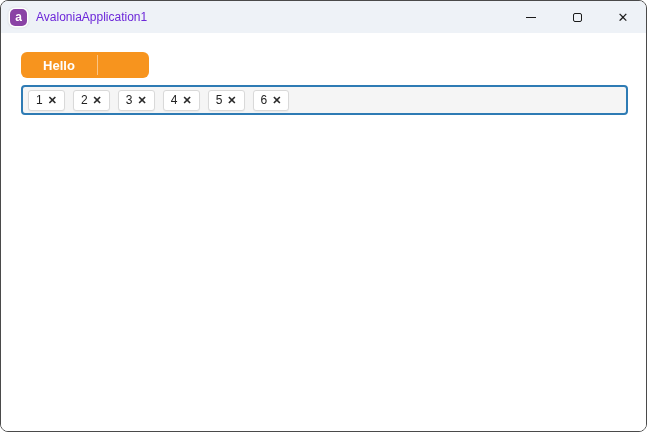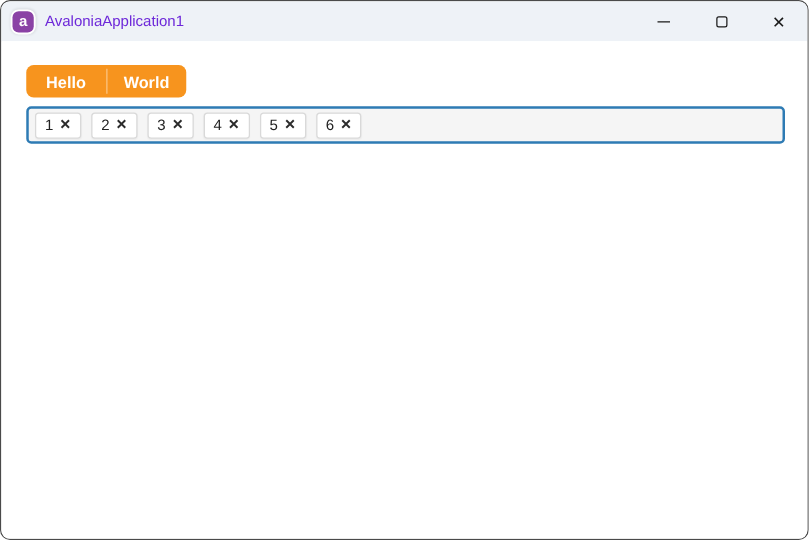--- a/index.html
+++ b/index.html
@@ -150,23 +150,20 @@
     </div>
   </div>
 
   <div class="content">
 
     <div class="tabstrip">
       <div class="tab">
         <span>Hello</span>
       </div>
       <div class="tab-divider"></div>
-      <div class="tab">
-        <span>World</span>
-      </div>
     </div>
 
     <div class="tagsbox">
       <div class="chip">
         <span class="chip-val">1</span>
         <span class="chip-x">✕</span>
       </div>
       <div class="chip">
         <span class="chip-val">2</span>
         <span class="chip-x">✕</span>

